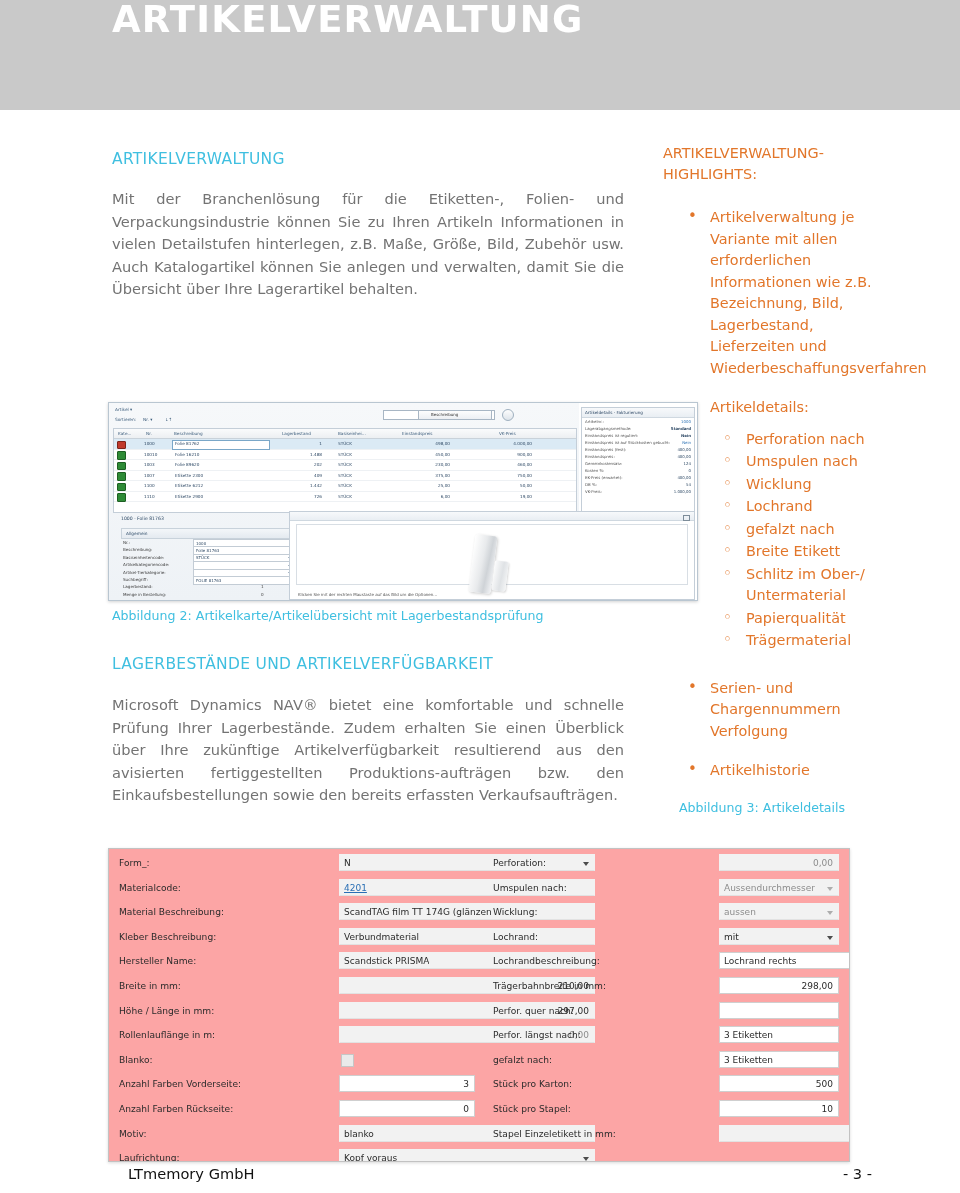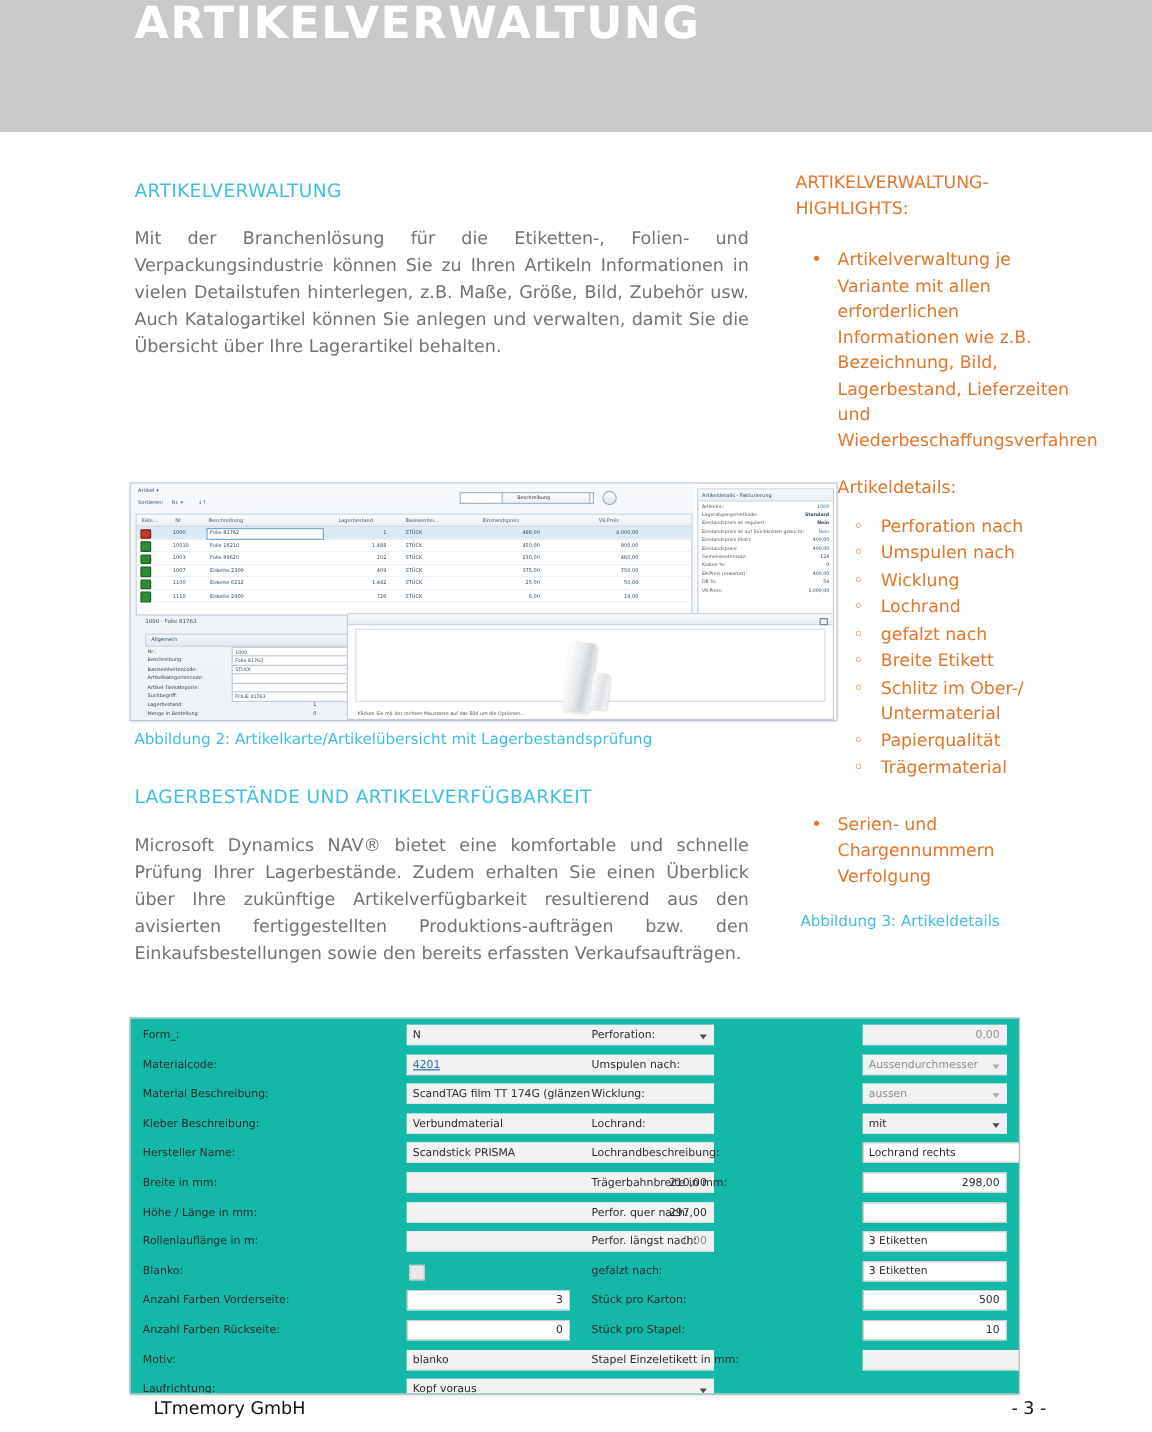--- a/index.html
+++ b/index.html
@@ -34,40 +34,40 @@
   .body-par{
     font-size:14.6px;line-height:22.5px;text-align:justify;
     color:#737373;margin:0;
   }
 
   
   .right-col{position:absolute;left:663px;top:143px;width:236px;}
   .hl-head{
     color:#e2762a;font-size:14.4px;line-height:21px;margin:0 0 22px 0;
   }
-  ul.bullets{list-style:none;margin:0;padding:0;}
+  ul.bullets{list-style:none;margin:12px;padding:0;}
   ul.bullets > li{
     position:relative;color:#e2762a;font-size:14.4px;line-height:21.5px;
     padding-left:35px;margin-bottom:18px;
   }
   ul.bullets > li:before{
     content:"\2022";position:absolute;left:13px;top:-1px;
     font-size:15px;color:#e2762a;
   }
   ul.sub{list-style:none;margin:10px 0 0 0;padding:0;}
   ul.sub > li{
     position:relative;color:#e2762a;font-size:14.4px;line-height:21.5px;
     padding-left:36px;margin:0 0 1px 0;
   }
   ul.sub > li:before{
     content:"\25E6";position:absolute;left:13px;top:-1px;
     font-size:15px;color:#e2762a;
   }
   .cap-cyan{
-    color:#3fbfe0;font-size:12.6px;margin:4px;
+    color:#3fbfe0;font-size:12.6px;margin:16px;
   }
 
   
   .cap2{position:absolute;left:112px;top:608px;color:#3fbfe0;font-size:12.6px;}
   .sec2{position:absolute;left:112px;top:655px;color:#3fbfe0;font-size:15.5px;letter-spacing:.3px;}
   .par2{position:absolute;left:112px;top:694px;width:512px;}
 
   
   .fig2{
     position:absolute;left:108px;top:402px;width:588px;height:197px;
@@ -159,21 +159,21 @@
     position:absolute;left:196px;top:36px;width:14px;height:30px;
     background:linear-gradient(95deg,#fdfdfd,#dfe2e5 60%,#f4f5f6);
     border-radius:2px;transform:rotate(7deg);
     box-shadow:1px 1px 2px rgba(0,0,0,.16);
   }
   .f2-pic-ft{position:absolute;left:8px;bottom:2px;font-size:4px;color:#555;}
 
   
   .fig3{
     position:absolute;left:108px;top:848px;width:740px;height:312px;
-    background:#14b8a6;border:1px solid #c2c2c2;
+    background:#fca5a5;border:1px solid #c2c2c2;
     box-shadow:0 1px 3px rgba(0,0,0,.15);
     overflow:hidden;
   }
   .f3-col{position:absolute;top:4px;}
   .f3-col.l{left:8px;width:362px;}
   .f3-col.r{left:382px;width:352px;}
   .f3-row{position:relative;height:24.6px;}
   .f3-lab{
     position:absolute;left:2px;top:5px;font-size:9.1px;color:#2b2b2b;
     white-space:nowrap;
@@ -245,20 +245,21 @@
           <li>Wicklung</li>
           <li>Lochrand</li>
           <li>gefalzt nach</li>
           <li>Breite Etikett</li>
           <li>Schlitz im Ober-/ Untermaterial</li>
           <li>Papierqualität</li>
           <li>Trägermaterial</li>
         </ul>
       </li>
       <li style="margin-top:26px">Serien- und Chargennummern Verfolgung</li>
+      <li>Artikelhistorie</li>
     </ul>
 
     <div class="cap-cyan" style="margin-top:6px">Abbildung 3: Artikeldetails</div>
   </div>
 
   <div class="fig2">
     <div class="f2-main">
 
       <div class="f2-topbar">
         <span class="f2-lbl" style="left:2px;top:0px;">Artikel  ▾</span>

